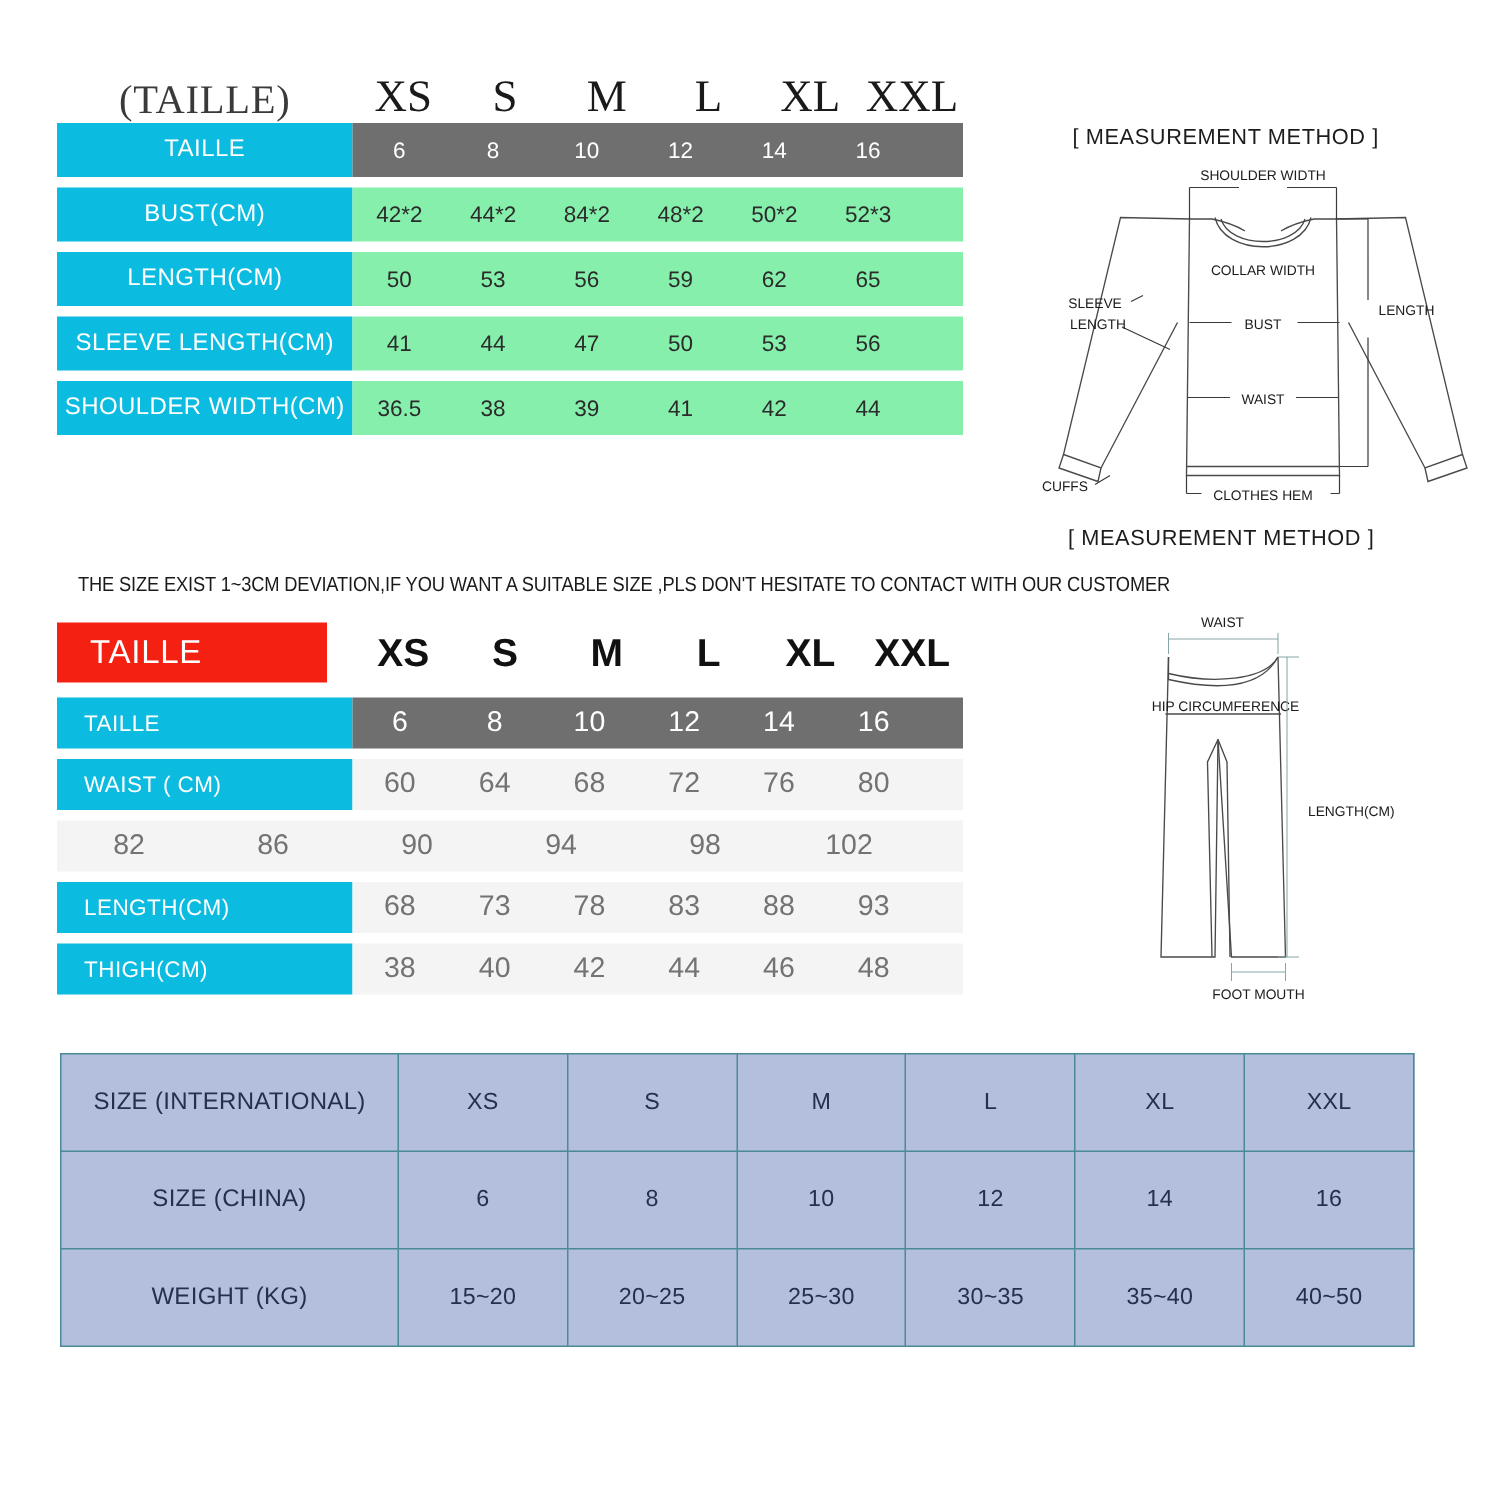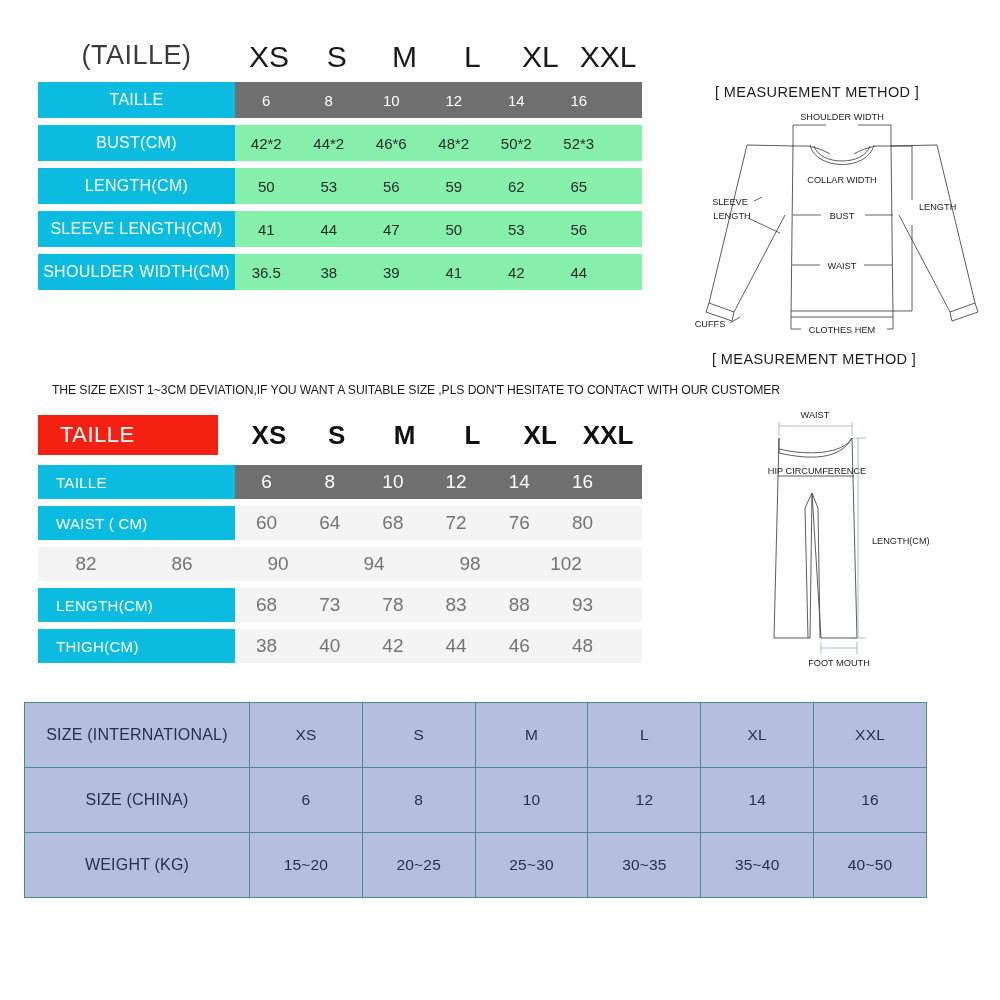--- a/index.html
+++ b/index.html
@@ -19,21 +19,22 @@
   
   #table-tops {
     position: absolute;
     left: 38px;
     top: 40px;
     width: 604px;
   }
   .t1-sizerow {
     display: flex;
     height: 42px;
-    align-items: flex-start;
+    align-items: flex-end;
+    font-family: Liberation Serif, serif;
   }
   .t1-sizerow .lblcell {
     width: 197px;
     flex: 0 0 197px;
     text-align: center;
     font-size: 27px;
     color: #3a3a3a;
     letter-spacing: .5px;
   }
   .t1-sizerow .vcell {
@@ -164,21 +165,21 @@
     align-items: center;
     justify-content: center;
     font-size: 19px;
     color: #737373;
   }
   .t2-row .datawrap .padcell { flex: 0 0 28px; }
 
   
   #table-international {
     position: absolute;
-    left: 24px;
+    left: 40px;
     top: 702px;
     width: 903px;
     border-collapse: collapse;
     background: #b3bfdd;
   }
   #table-international td {
     border: 1px solid #4a8a96;
     height: 62px;
     text-align: center;
     vertical-align: middle;
@@ -241,21 +242,21 @@
       <div class="dcell">16</div>
       <div class="padcell"></div>
     </div>
   </div>
 
   <div class="t1-row">
     <div class="labelcell">BUST(CM)</div>
     <div class="datawrap">
       <div class="dcell">42*2</div>
       <div class="dcell">44*2</div>
-      <div class="dcell">46*6</div>
+      <div class="dcell">84*2</div>
       <div class="dcell">48*2</div>
       <div class="dcell">50*2</div>
       <div class="dcell">52*3</div>
       <div class="padcell"></div>
     </div>
   </div>
 
   <div class="t1-row">
     <div class="labelcell">LENGTH(CM)</div>
     <div class="datawrap">

